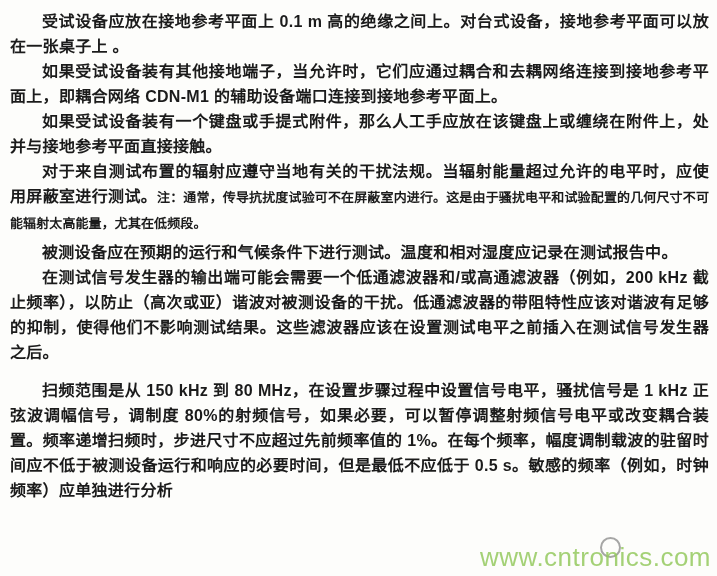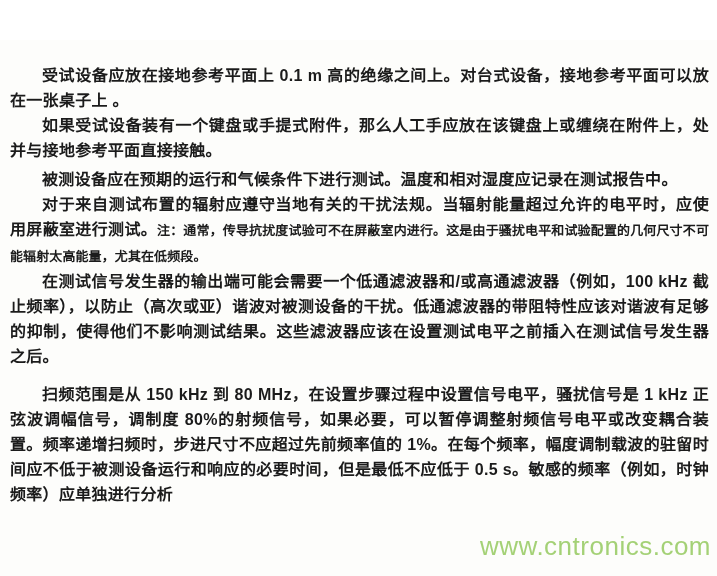--- a/index.html
+++ b/index.html
@@ -7,42 +7,41 @@
   body {
     position: relative;
     overflow: hidden;
     background: #ffffff;
     font-family: "Liberation Sans", "DejaVu Sans", sans-serif;
   }
   .page {
     position: absolute;
     inset: 0;
     background: #fdfdfb;
-    padding: 23px 8px 0 10px;
+    padding: 9px 8px 0 10px;
     color: #1b1b1b;
-    margin-top: 40px;
   }
   .para {
     font-size: 16px;
     line-height: 25px;
     text-align: justify;
     text-indent: 2em;
     font-weight: 600;
     letter-spacing: 0.3px;
   }
   .para .note {
     font-size: 13px;
     letter-spacing: 0.1px;
   }
   .gap-s { margin-top: 4px; }
   .gap-l { margin-top: 13px; }
   .watermark {
     position: absolute;
     right: 6px;
-    bottom: 14px;
+    bottom: 3px;
     font-size: 26px;
     font-weight: 400;
     letter-spacing: 0.5px;
     color: rgba(148, 201, 94, 0.85);
     pointer-events: none;
   }
   .smudge {
     position: absolute;
     left: 590px;
     top: 534px;
@@ -65,30 +64,31 @@
     border: 2px solid rgba(95, 95, 95, 0.55);
   }
 </style>
 </head>
 <body>
 
 <div class="page">
   <p class="para">受试设备应放在接地参考平面上 0.1 m 高的绝缘之间上。对台式设备，接地参考平面可以放在一张桌子上 。</p>
 
 
+  <p class="para">如果受试设备装有其他接地端子，当允许时，它们应通过耦合和去耦网络连接到接地参考平面上，即耦合网络 CDN-M1 的辅助设备端口连接到接地参考平面上。</p>
 
   <p class="para">如果受试设备装有一个键盘或手提式附件，那么人工手应放在该键盘上或缠绕在附件上，处并与接地参考平面直接接触。</p>
-
-  <p class="para gap-s">被测设备应在预期的运行和气候条件下进行测试。温度和相对湿度应记录在测试报告中。</p>
 
   <p class="para">
     <span>对于来自测试布置的辐射应遵守当地有关的干扰法规。当辐射能量超过允许的电平时，应使用屏蔽室进行测试。</span><span class="note">注：通常，传导抗扰度试验可不在屏蔽室内进行。这是由于骚扰电平和试验配置的几何尺寸不可能辐射太高能量，尤其在低频段。</span>
   </p>
 
+  <p class="para gap-s">被测设备应在预期的运行和气候条件下进行测试。温度和相对湿度应记录在测试报告中。</p>
 
-  <p class="para">在测试信号发生器的输出端可能会需要一个低通滤波器和/或高通滤波器（例如，100 kHz 截止频率），以防止（高次或亚）谐波对被测设备的干扰。低通滤波器的带阻特性应该对谐波有足够的抑制，使得他们不影响测试结果。这些滤波器应该在设置测试电平之前插入在测试信号发生器之后。</p>
+
+  <p class="para">在测试信号发生器的输出端可能会需要一个低通滤波器和/或高通滤波器（例如，200 kHz 截止频率），以防止（高次或亚）谐波对被测设备的干扰。低通滤波器的带阻特性应该对谐波有足够的抑制，使得他们不影响测试结果。这些滤波器应该在设置测试电平之前插入在测试信号发生器之后。</p>
 
   <p class="para gap-l">扫频范围是从 150 kHz 到 80 MHz，在设置步骤过程中设置信号电平，骚扰信号是 1 kHz 正弦波调幅信号，调制度 80%的射频信号，如果必要，可以暂停调整射频信号电平或改变耦合装置。频率递增扫频时，步进尺寸不应超过先前频率值的 1%。在每个频率，幅度调制载波的驻留时间应不低于被测设备运行和响应的必要时间，但是最低不应低于 0.5 s。敏感的频率（例如，时钟频率）应单独进行分析</p>
 
   <div class="smudge"></div>
 
   <div class="watermark">www.cntronics.com</div>
 </div>
 
 </body></html>

